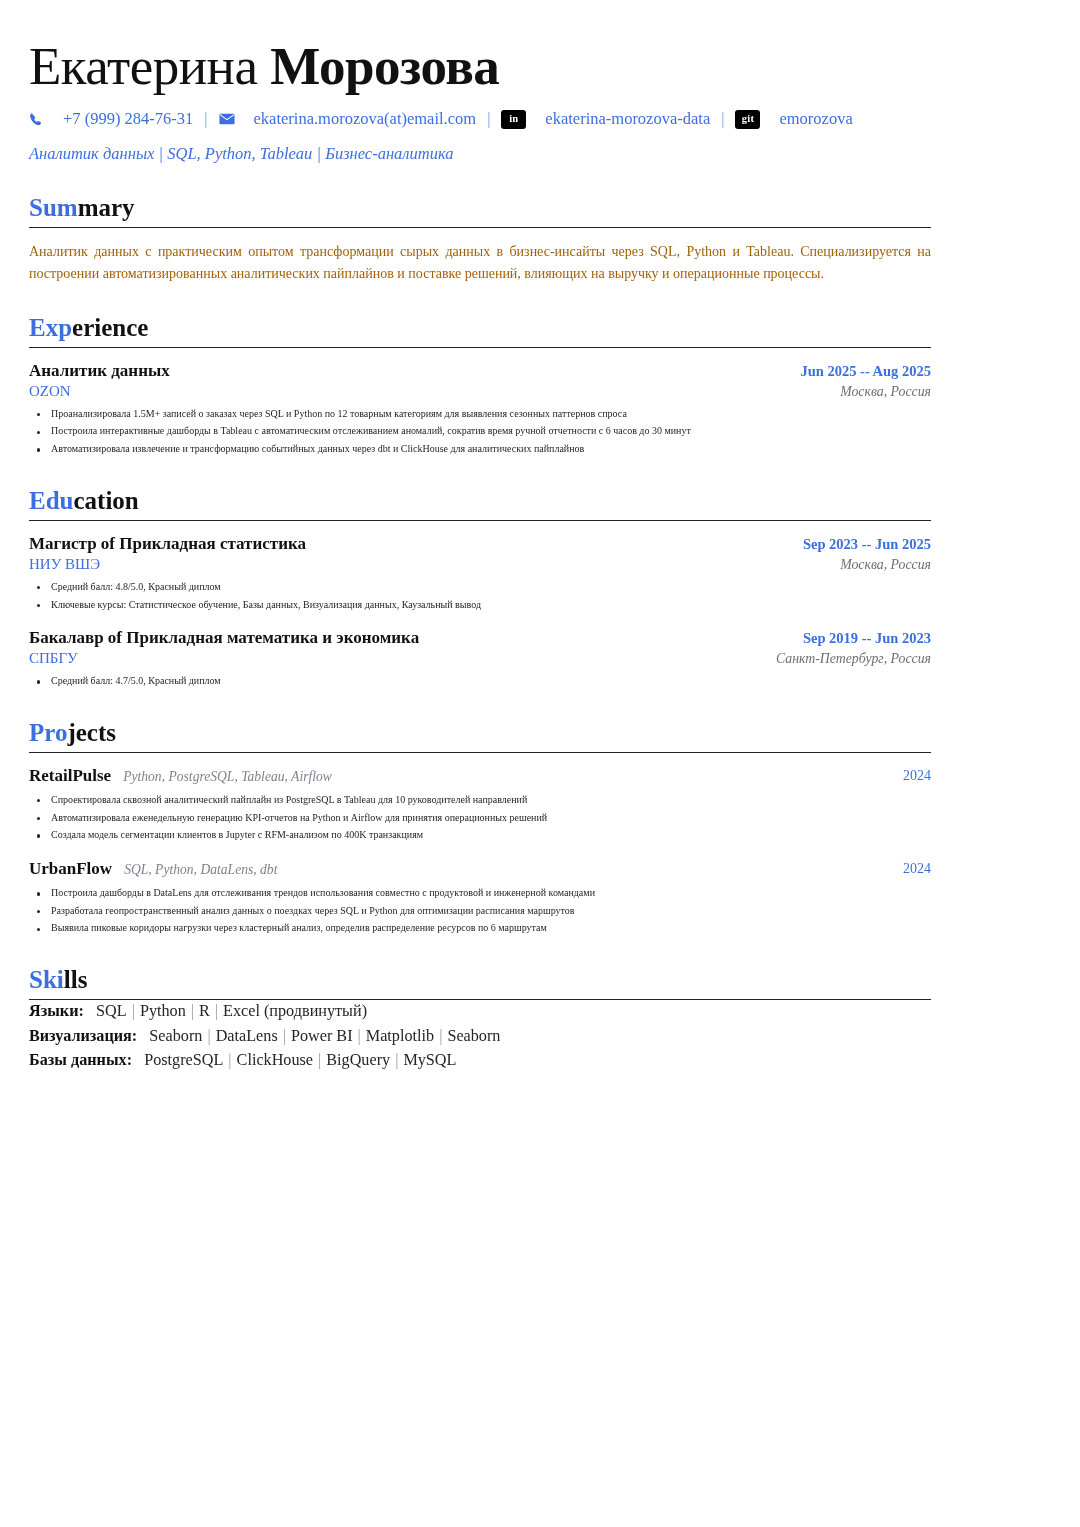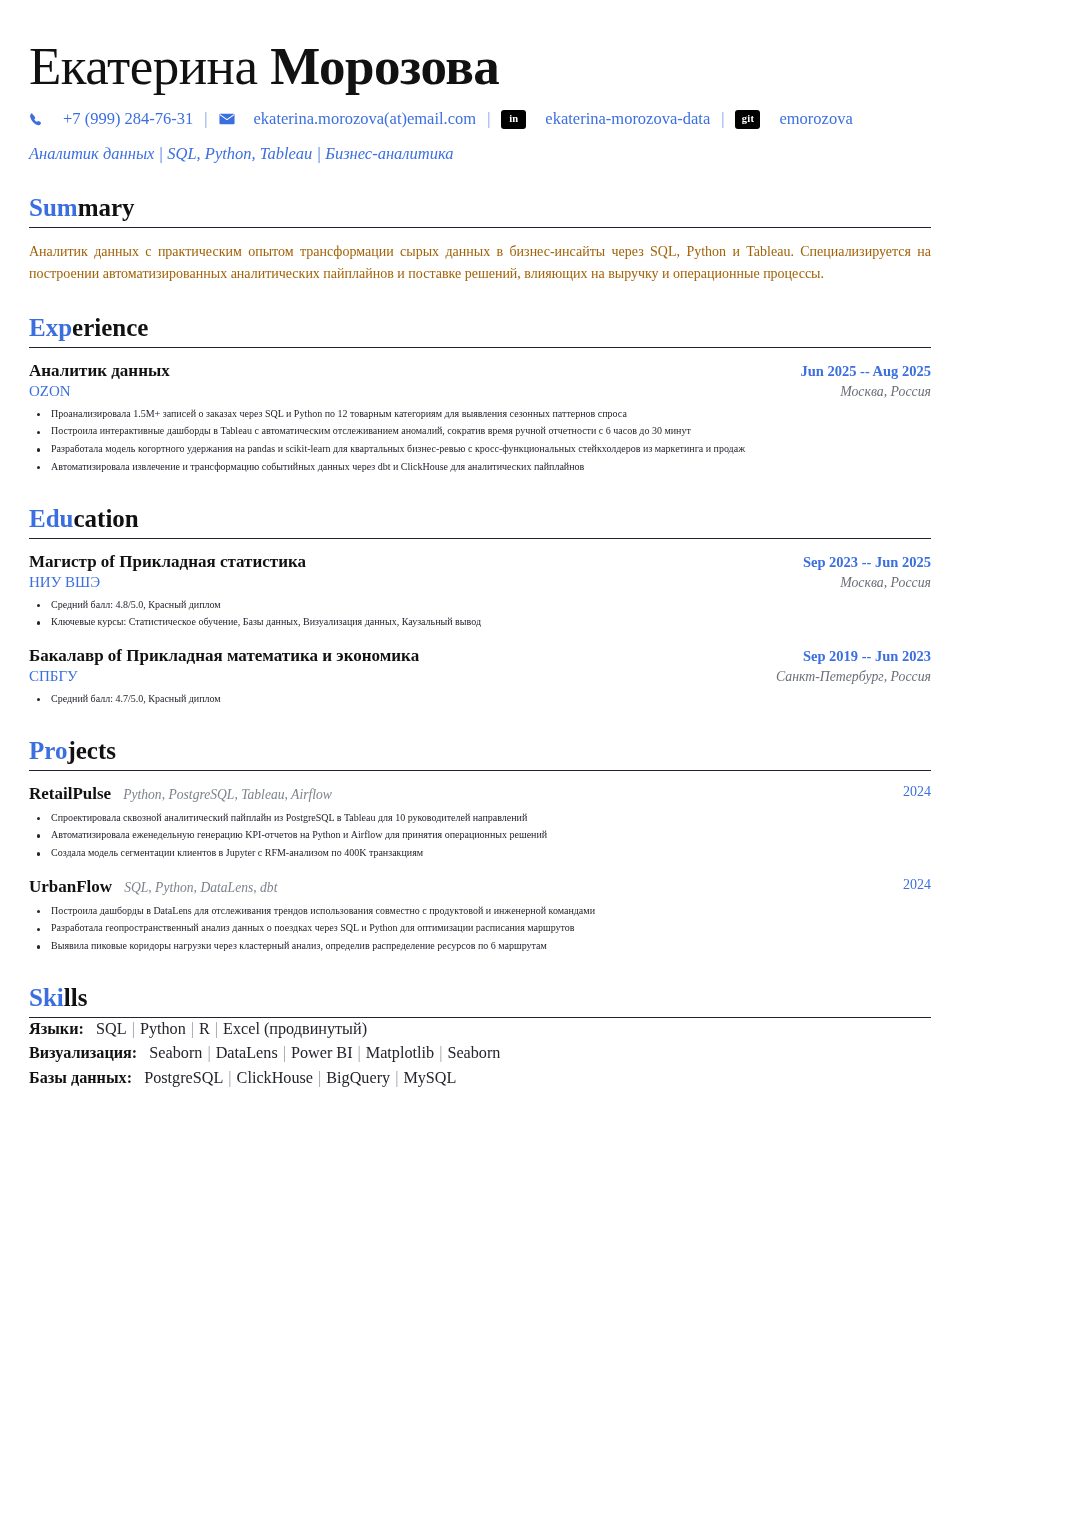--- a/index.html
+++ b/index.html
@@ -174,21 +174,21 @@
     width: 3.4px;
     height: 3.4px;
     border-radius: 50%;
     background: #23252c;
   }
 
   
   .proj-head {
     display: flex;
     justify-content: space-between;
-    align-items: flex-start;
+    align-items: center;
     gap: 20px;
   }
   .proj-left {
     display: flex;
     align-items: baseline;
     gap: 12px;
   }
   .proj-name {
     font-size: 17px;
     font-weight: 700;
@@ -295,21 +295,20 @@
           <span class="entry-title">Аналитик данных</span>
           <span class="entry-date">Jun 2025 -- Aug 2025</span>
         </div>
         <div class="entry-row2">
           <span class="entry-org">OZON</span>
           <span class="entry-loc">Москва, Россия</span>
         </div>
         <ul class="bullets">
           <li>Проанализировала 1.5M+ записей о заказах через SQL и Python по 12 товарным категориям для выявления сезонных паттернов спроса</li>
           <li>Построила интерактивные дашборды в Tableau с автоматическим отслеживанием аномалий, сократив время ручной отчетности с 6 часов до 30 минут</li>
-          <li>Разработала модель когортного удержания на pandas и scikit-learn для квартальных бизнес-ревью с кросс-функциональных стейкхолдеров из маркетинга и продаж</li>
           <li>Автоматизировала извлечение и трансформацию событийных данных через dbt и ClickHouse для аналитических пайплайнов</li>
         </ul>
       </div>
 
     </div>
   </section>
 
   <section class="section">
     <h2 class="section-title"><span class="accent">Edu</span><span>cation</span></h2>
     <hr class="section-rule">

